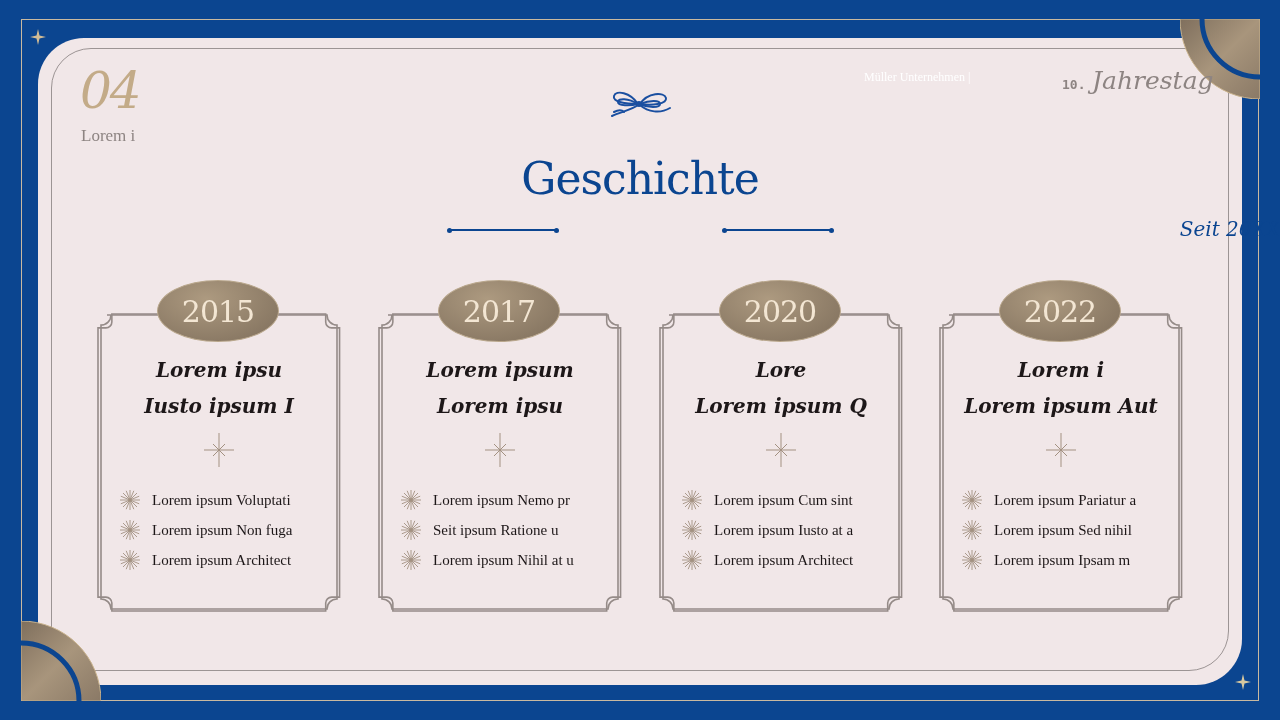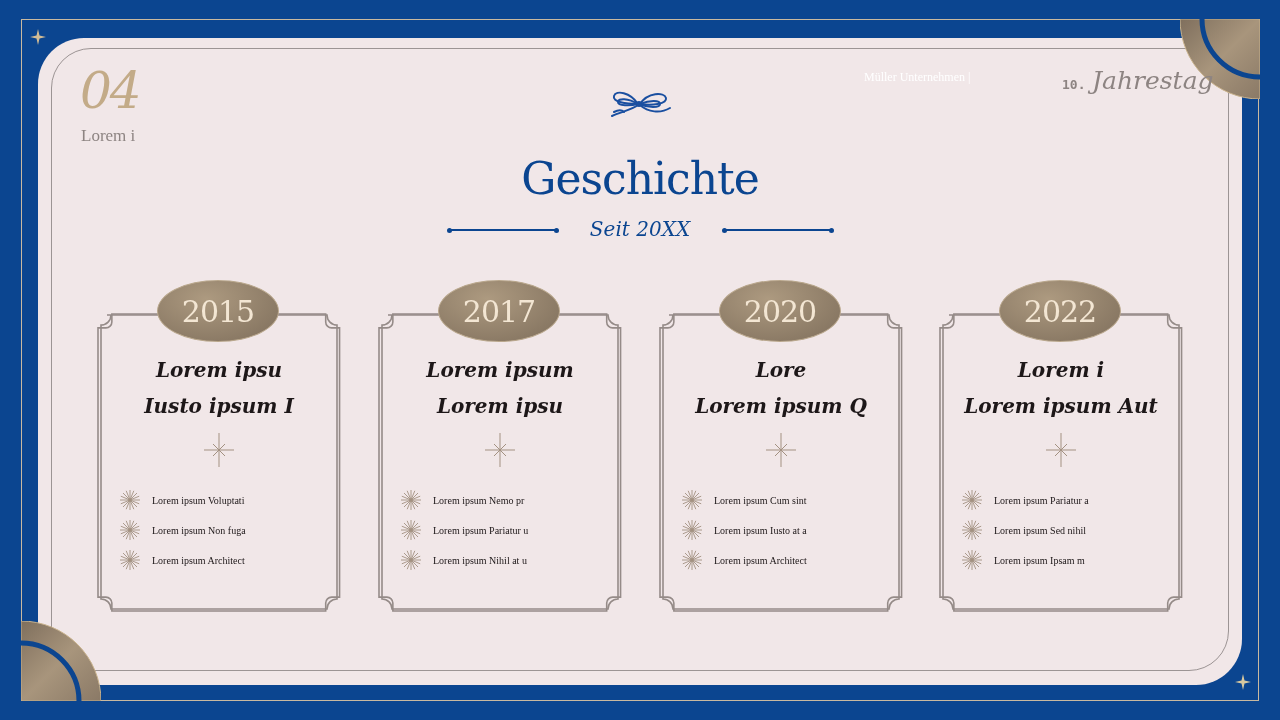--- a/index.html
+++ b/index.html
@@ -47,21 +47,21 @@
     position: absolute; left: 1092px; top: 66px; font-size: 25px; color: #8d8482;
     font-family: "DejaVu Serif", serif; font-style: italic;
   }
   .bow { position: absolute; left: 604px; top: 88px; width: 72px; height: 32px; }
   .title {
     position: absolute; left: 0; width: 1280px; top: 128px; text-align: center;
     font-family: "DejaVu Serif", serif; font-size: 44px; color: #0b4590; font-weight: normal;
     line-height: 1; letter-spacing: -1px;
   }
   .subtitle {
-    position: absolute; left: 0; width: 1280px; top: 217px; text-align: center;
+    position: absolute; left: 0; width: 1280px; top: 217px; text-align: right;
     font-family: "DejaVu Serif", serif; font-style: italic; font-size: 20px; color: #0b4590;
   }
   .rule { position: absolute; top: 229px; height: 2px; background: #0b4590; }
   .rule::before, .rule::after {
     content: ""; position: absolute; top: -1.5px; width: 5px; height: 5px; border-radius: 50%; background: #0b4590;
   }
   .rule::before { left: -2px; } .rule::after { right: -2px; }
   .rule-left { left: 449px; width: 108px; }
   .rule-right { left: 724px; width: 108px; }
 
@@ -75,21 +75,21 @@
     color: #f3e6d3; font-family: "DejaVu Serif", serif; font-size: 30px; letter-spacing: -1px;
   }
   .card-head {
     position: absolute; left: 0; width: 244px; top: 72px; text-align: center;
     font-family: "DejaVu Serif", serif; font-size: 20px; font-weight: bold; color: #1d1718; line-height: 36px; font-style: italic;
   }
   .card-star { position: absolute; left: 106px; top: 152px; width: 32px; height: 36px; }
   .bullets { position: absolute; left: 22px; top: 205px; list-style: none; margin: 0; padding: 0; }
   .bullets li {
     display: flex; align-items: center; height: 30px;
-    font-family: "Liberation Serif", serif; font-size: 10px; color: #1d1718;
+    font-family: "Liberation Serif", serif; font-size: 15px; color: #1d1718;
   }
   .bullets li svg { width: 22px; height: 22px; margin-right: 11px; flex: none; }
 </style>
 </head>
 <body>
 
 <svg width="0" height="0" style="position:absolute">
   <defs>
     <linearGradient id="bronzeGrad" x1="0" y1="0" x2="1" y2="1">
       <stop offset="0" stop-color="#7f6f5d"></stop>
@@ -221,21 +221,21 @@
     <li>
         <svg>
           <use href="#burst"></use>
         </svg>
         <span>Lorem ipsum Nemo pr</span>
       </li>
     <li>
         <svg>
           <use href="#burst"></use>
         </svg>
-        <span>Lorem ipsum Pariatur u</span>
+        <span>Seit ipsum Ratione u</span>
       </li>
     <li>
         <svg>
           <use href="#burst"></use>
         </svg>
         <span>Lorem ipsum Nihil at u</span>
       </li>
   </ul>
 </div>
 

